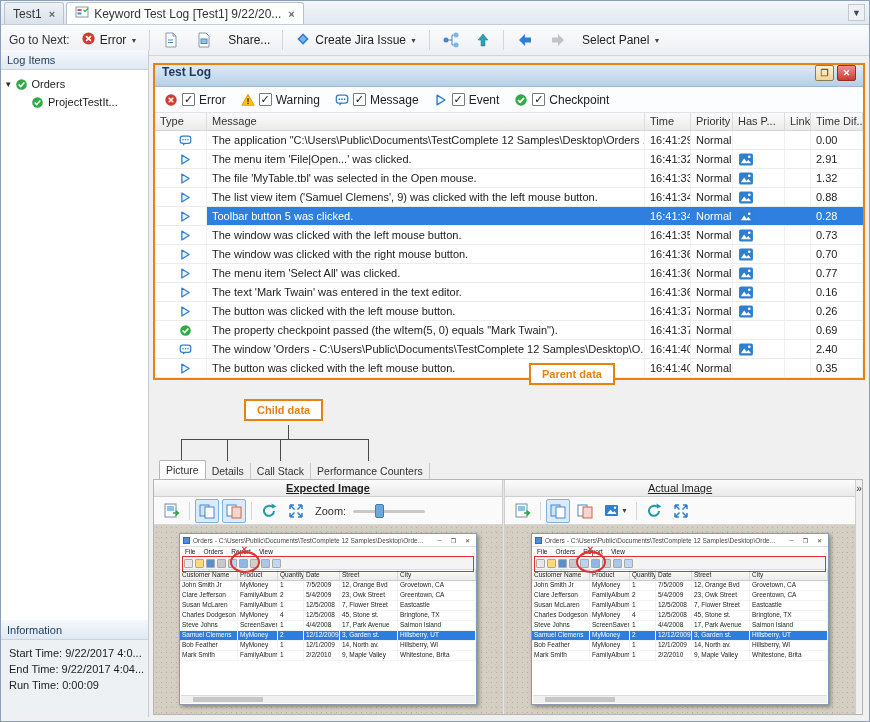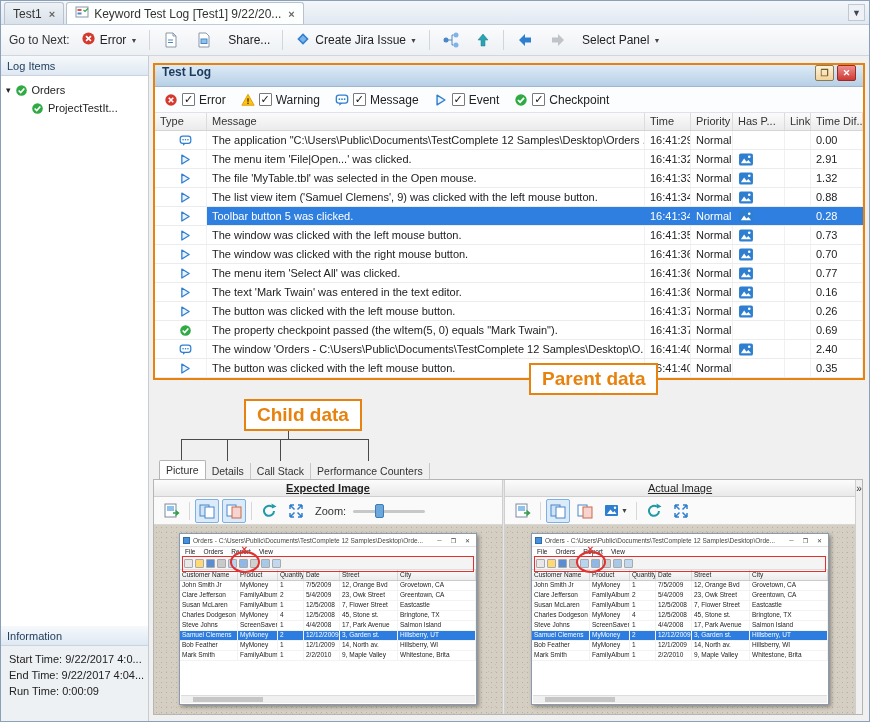--- a/index.html
+++ b/index.html
@@ -23,21 +23,21 @@
   
   .toolbar { position:absolute; left:0; top:24px; width:870px; height:31px;
              background:linear-gradient(#fbfcfd,#edf0f4); border-bottom:1px solid #d0d6dd;
              display:flex; align-items:center; gap:3px; padding:0 8px; }
   .tb-label { color:#333; margin-right:2px; }
   .tbtn { display:flex; align-items:center; gap:4px; padding:3px 5px; border-radius:2px; border:1px solid transparent; }
   .tsep { width:1px; height:20px; background:#d0d6dc; margin:0 3px; }
   .caret { font-size:7px; color:#444; }
 
   
-  .sidebar { position:absolute; left:0; top:55px; width:148px; height:667px;
+  .sidebar { position:absolute; left:0; top:49px; width:148px; height:667px;
              background:#fff; border-right:1px solid #c5ccd4; }
   .panel-header { height:20px; background:linear-gradient(#f6f9fc,#dfe8f2);
                   border-bottom:1px solid #c9d4df; display:flex; align-items:center;
                   padding:0 6px; font-size:11px; color:#23405e; }
   .tree { padding:5px 0; }
   .tree-item { height:18px; display:flex; align-items:center; gap:4px; font-size:11px; padding-left:5px; white-space:nowrap; }
   .tree-item.child { padding-left:30px; }
   .tw { font-size:9px; color:#222; }
   .tree-item svg { width:13px; height:13px; flex:0 0 auto; }
   .info { position:absolute; left:0; top:570px; width:147px; height:97px; background:#eef1f4; }
@@ -73,21 +73,21 @@
   .tl-row { height:19px; display:flex; border-bottom:1px solid #ececec; font-size:11px; background:#fff; }
   .tl-row .col { padding:0 5px; border-right:1px solid #f1f1f1; display:flex; align-items:center;
                  overflow:hidden; white-space:nowrap; }
   .tl-row .c-type { padding-left:24px; }
   .tl-row svg { width:13px; height:13px; flex:0 0 auto; }
   .tl-row .c-pic svg { width:16px; height:13px; }
   .tl-row.selected .col:not(.c-type) { background:#2f7fe0; color:#fff; border-right-color:#2f7fe0; }
 
   
   .ann-box { position:absolute; background:#fff; border:2px solid #e8820e; color:#e8820e;
-             font-weight:bold; font-size:19px; padding:3px 11px; z-index:20; white-space:nowrap; }
+             font-weight:bold; font-size:11px; padding:3px 11px; z-index:20; white-space:nowrap; }
   .parent-box { left:528px; top:362px; }
   .child-box { left:243px; top:398px; }
   .conn { position:absolute; background:#4a4a4a; z-index:6; }
 
   
   .dtabs { position:absolute; left:152px; top:459px; height:19px; display:flex; align-items:flex-end; z-index:8; padding-left:6px; }
   .dtab { height:16px; padding:0 6px; font-size:10.5px; display:flex; align-items:center;
           color:#333; border-right:1px solid #c8c8c8; }
   .dtab.active { height:19px; background:#fff; border:1px solid #b5b5b5; border-bottom:none;
                  border-radius:2px 2px 0 0; }

